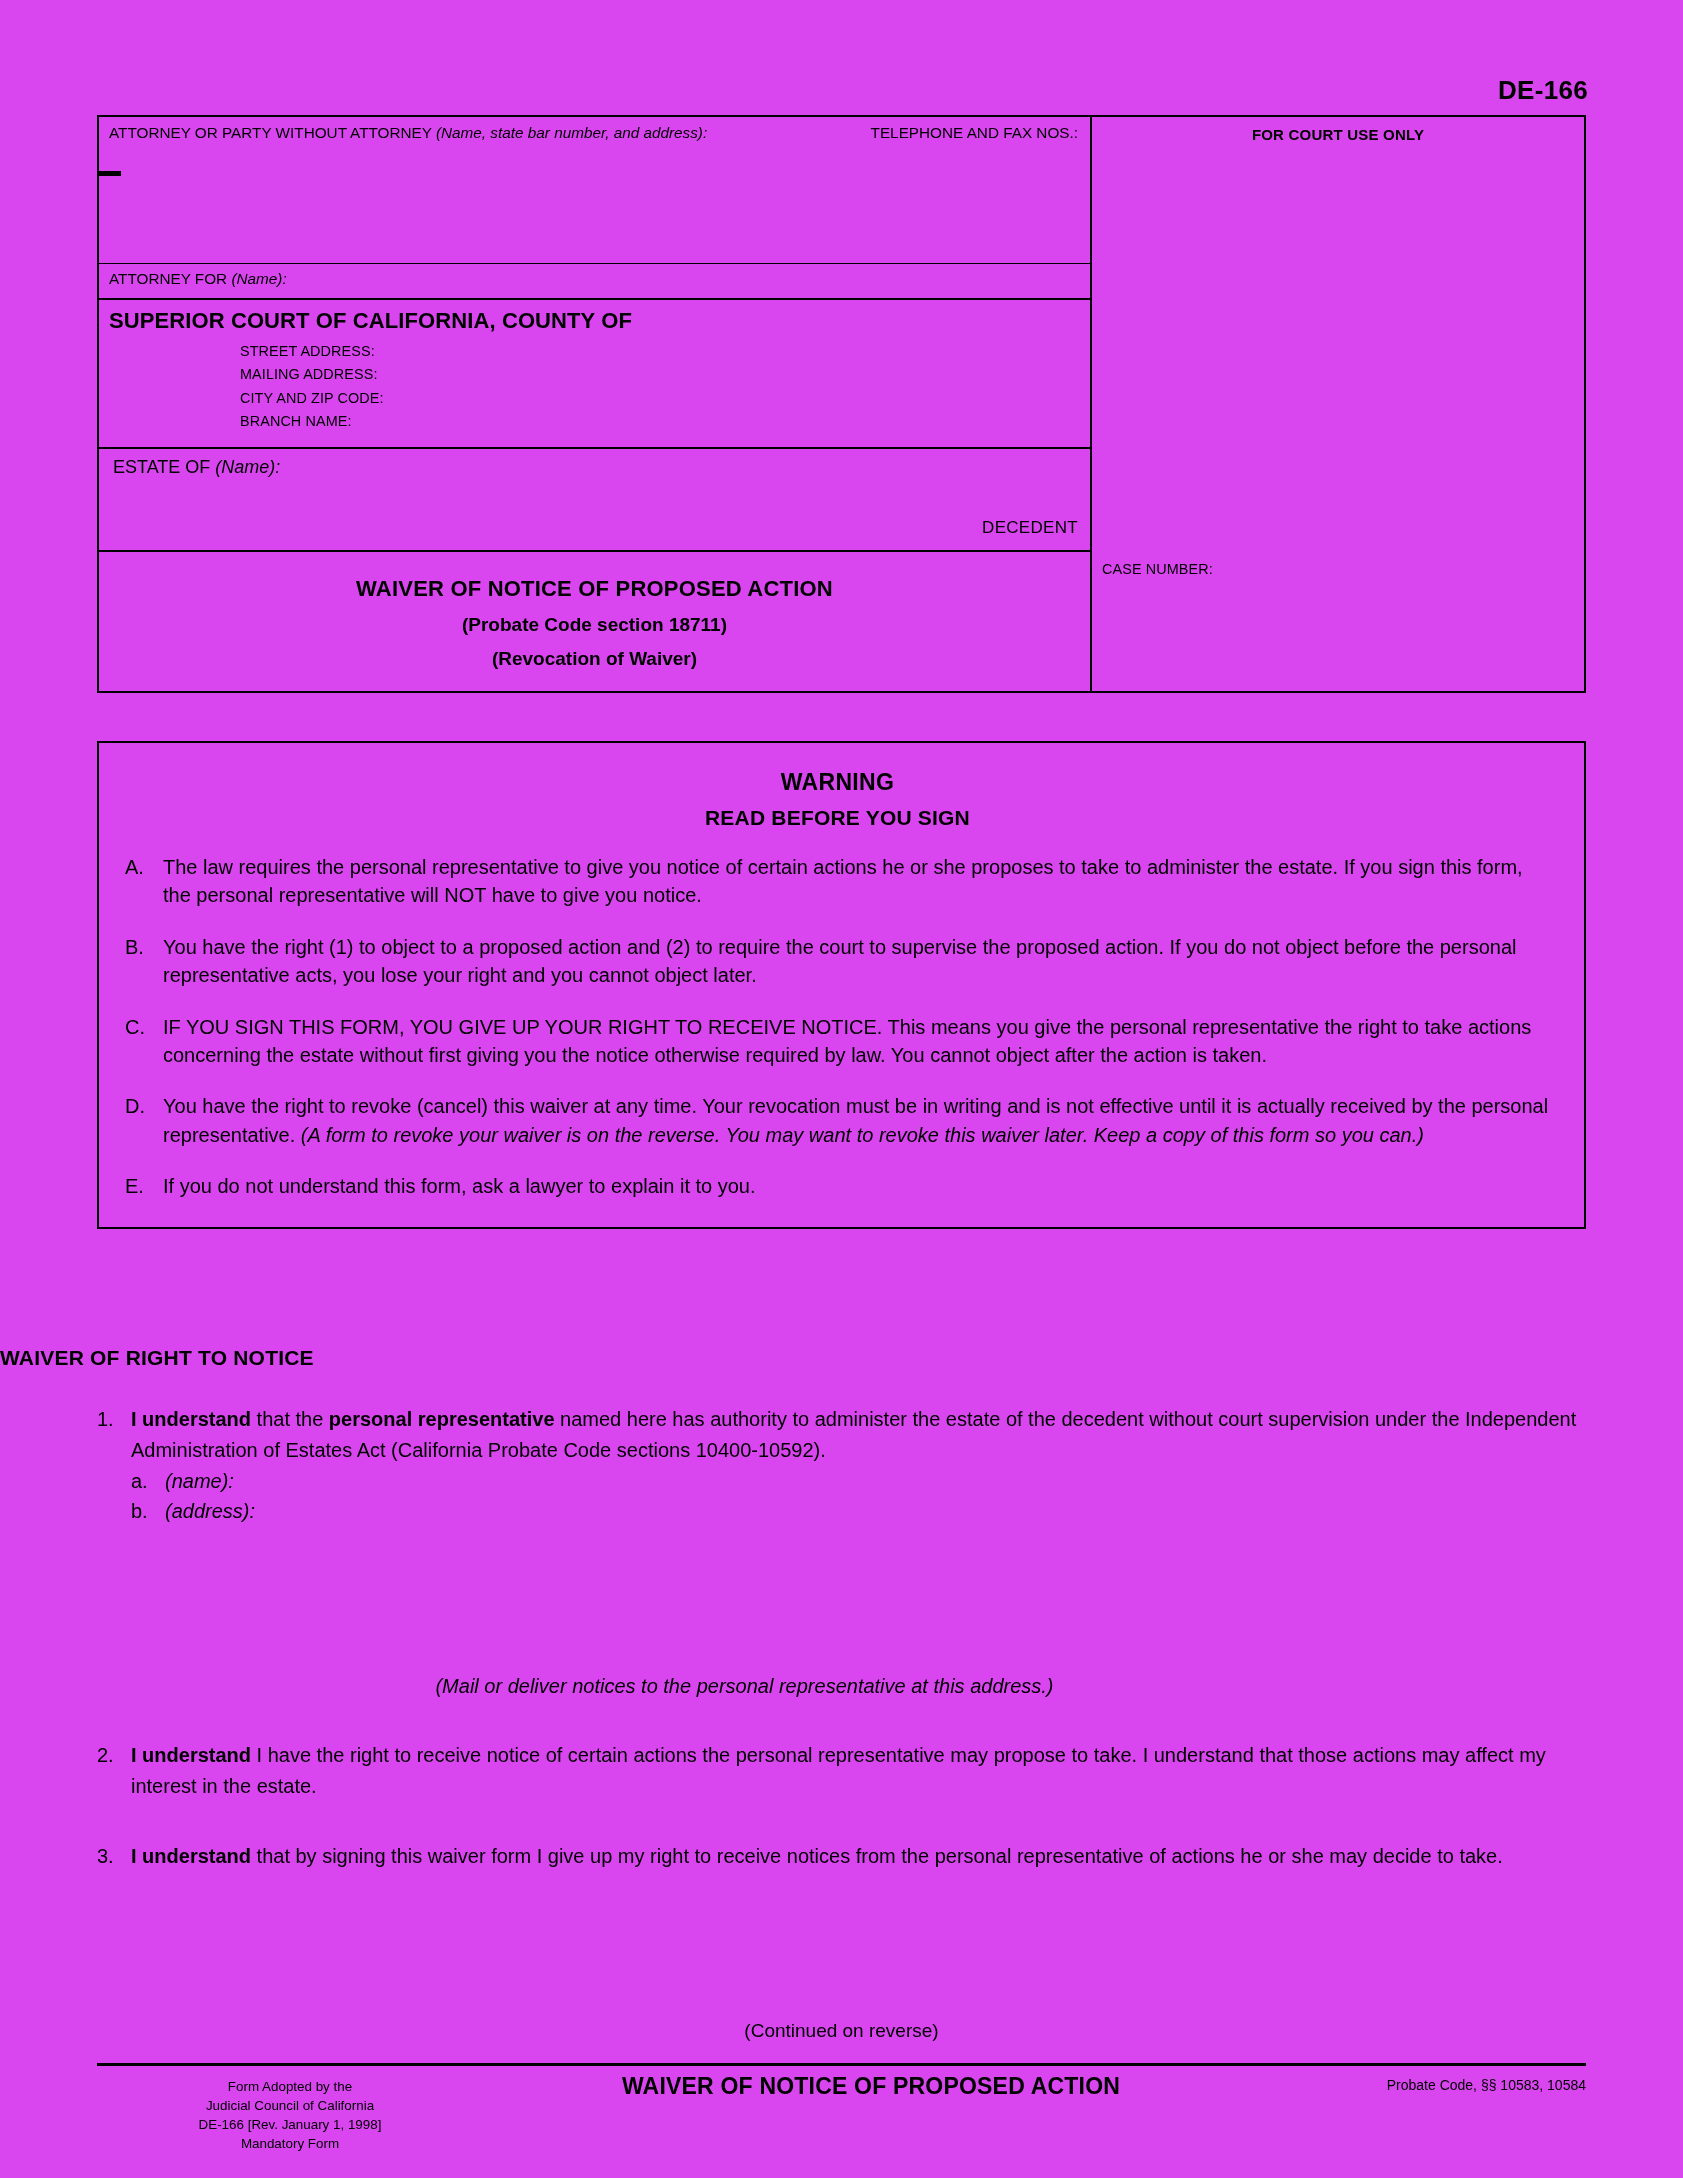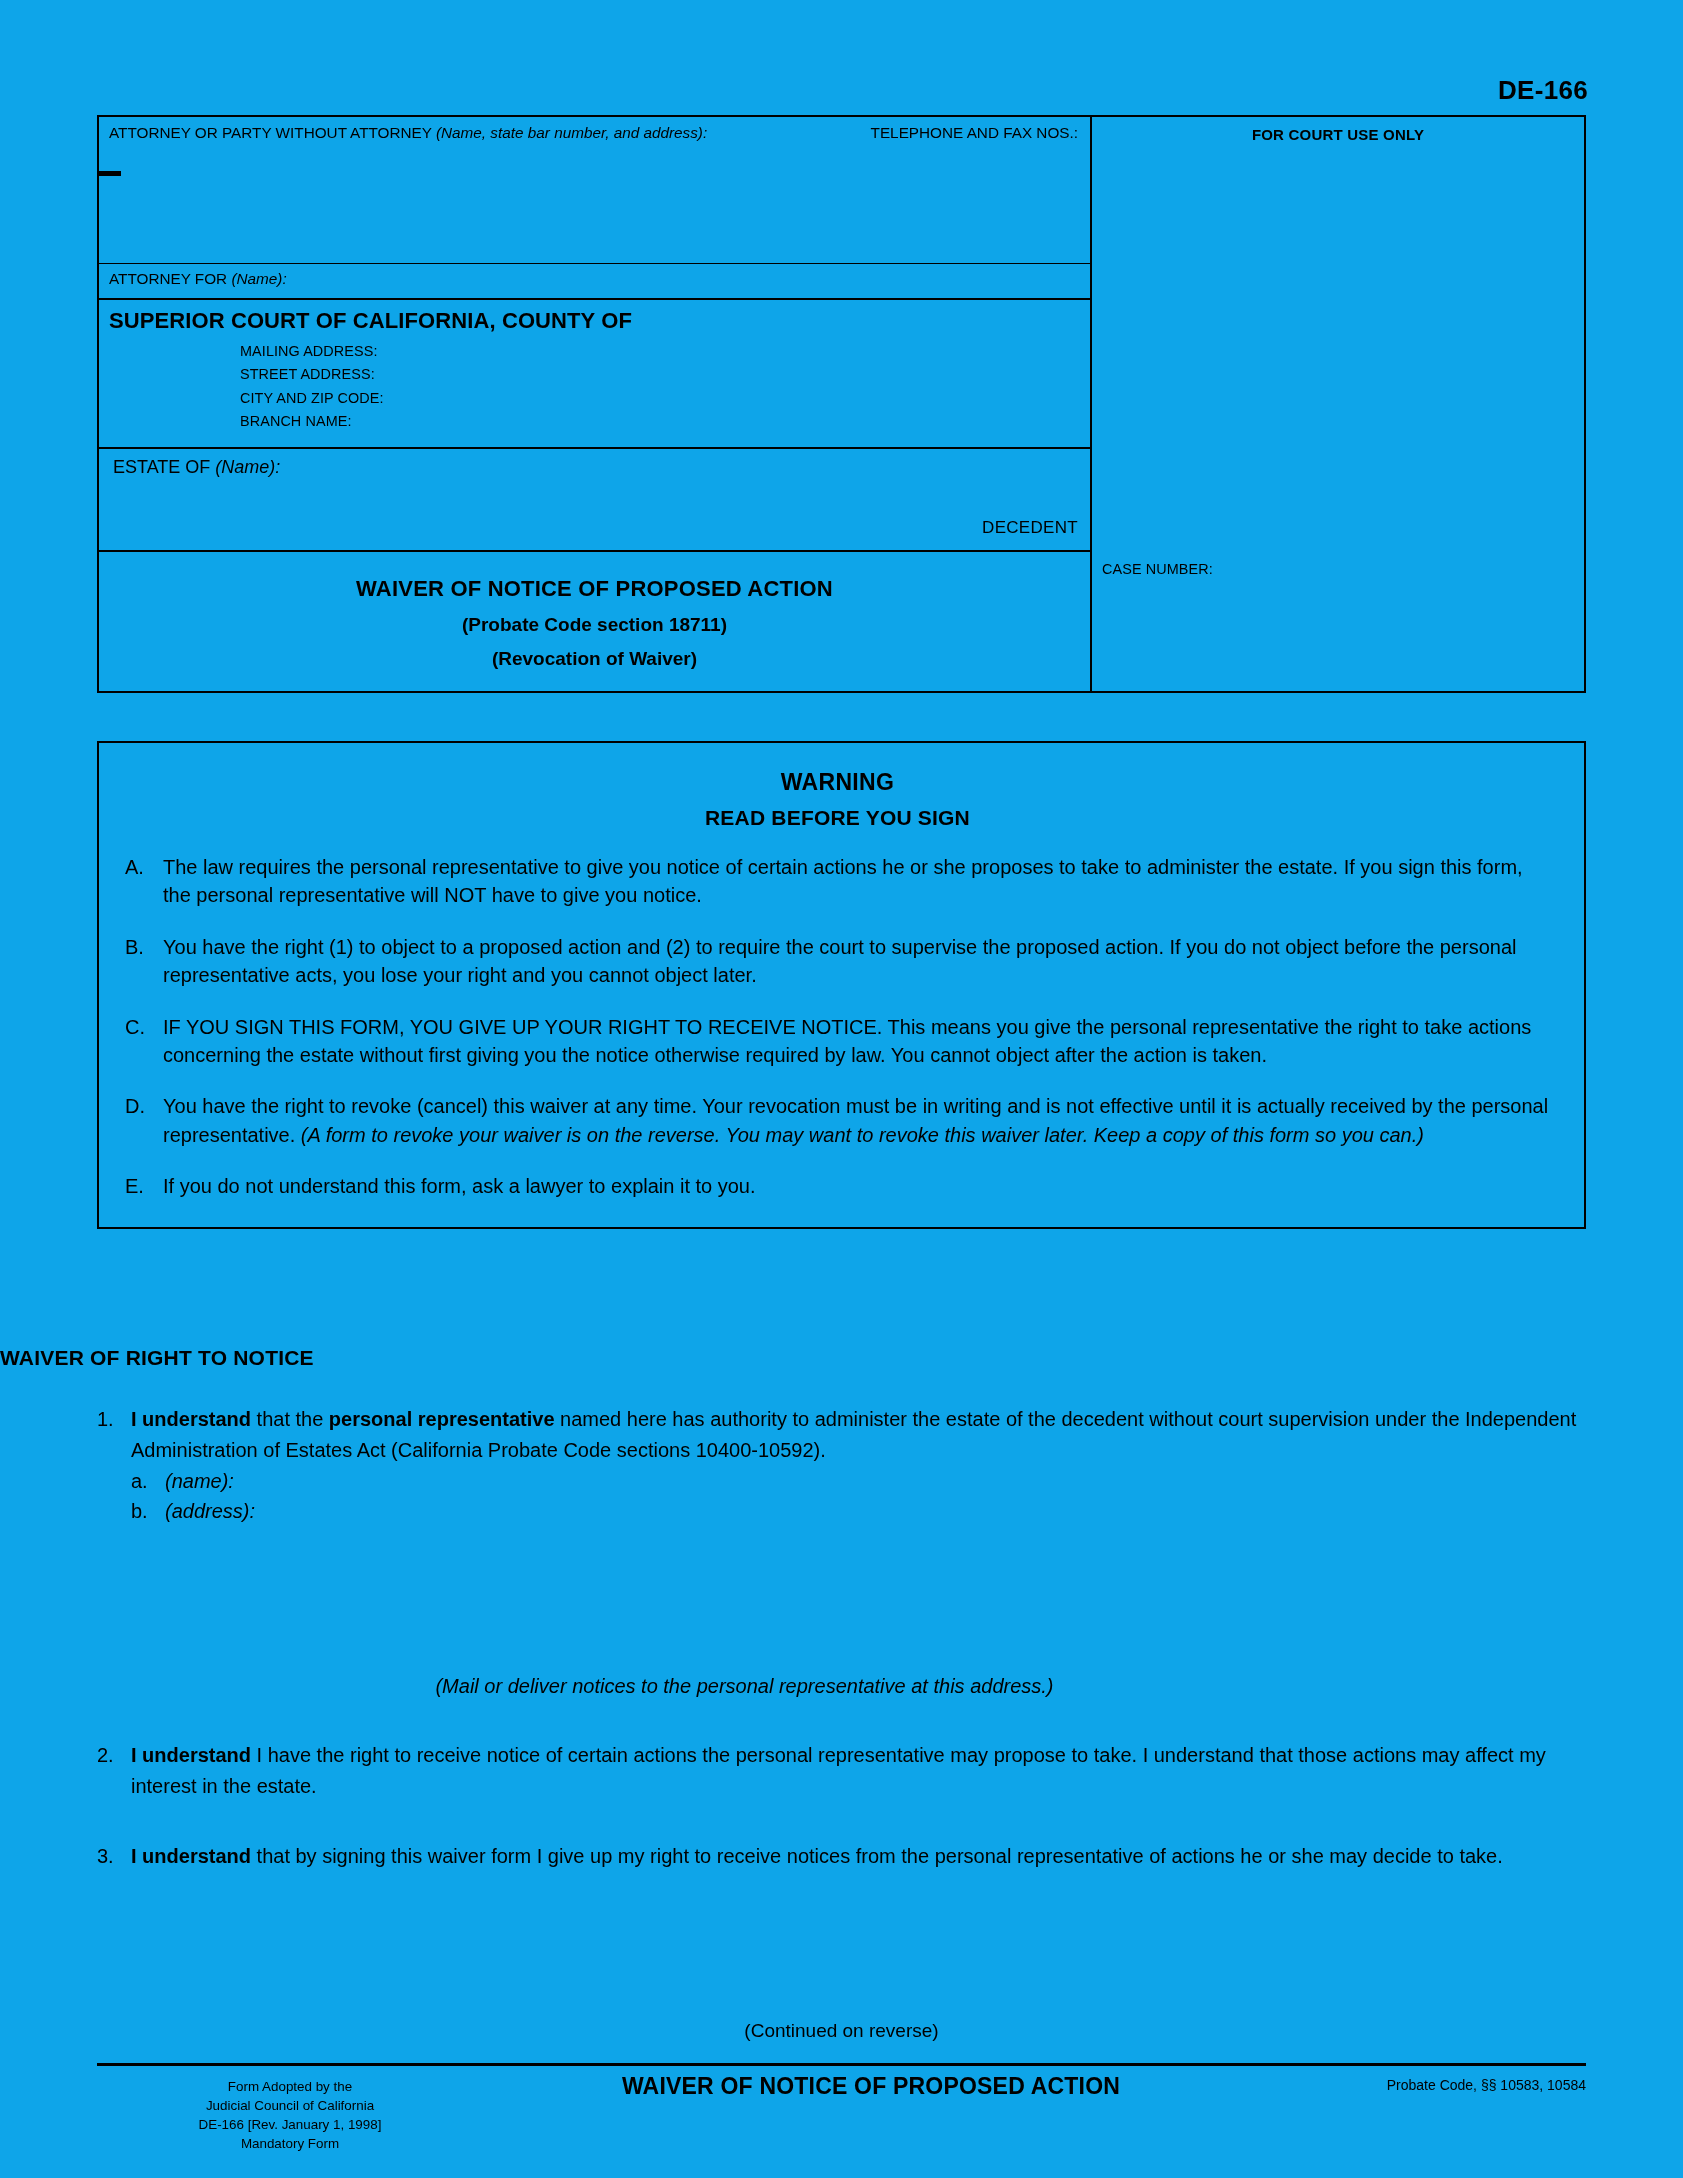--- a/index.html
+++ b/index.html
@@ -13,21 +13,21 @@
     font-family: "Liberation Sans", sans-serif;
     color: #000000;
     position: relative;
     overflow: hidden;
   }
   .page {
     position: absolute;
     left: 0; top: 0;
     width: 1683px;
     height: 2178px;
-    background: #0ea5e9;
+    background: #d946ef;
   }
 
   
   .form-number {
     position: absolute;
     right: 95px;
     top: 75px;
     font-size: 26px;
     font-weight: bold;
     letter-spacing: 0.3px;
@@ -349,22 +349,22 @@
           <div class="atty-dash"></div>
           <div class="atty-label"><span>ATTORNEY OR PARTY WITHOUT ATTORNEY </span><i>(Name, state bar number, and address):</i></div>
           <div class="tel-label">TELEPHONE AND FAX NOS.:</div>
         </div>
 
         <div class="atty-for"><span>ATTORNEY FOR </span><i>(Name):</i></div>
 
         <div class="court-block">
           <div class="court-title">SUPERIOR COURT OF CALIFORNIA, COUNTY OF</div>
           <div class="court-rows">
+            <div class="court-row">STREET ADDRESS:</div>
             <div class="court-row">MAILING ADDRESS:</div>
-            <div class="court-row">STREET ADDRESS:</div>
             <div class="court-row">CITY AND ZIP CODE:</div>
             <div class="court-row">BRANCH NAME:</div>
           </div>
         </div>
 
         <div class="estate-block">
           <div class="estate-label"><span>ESTATE OF </span><i>(Name):</i></div>
           <div class="decedent">DECEDENT</div>
         </div>
 

